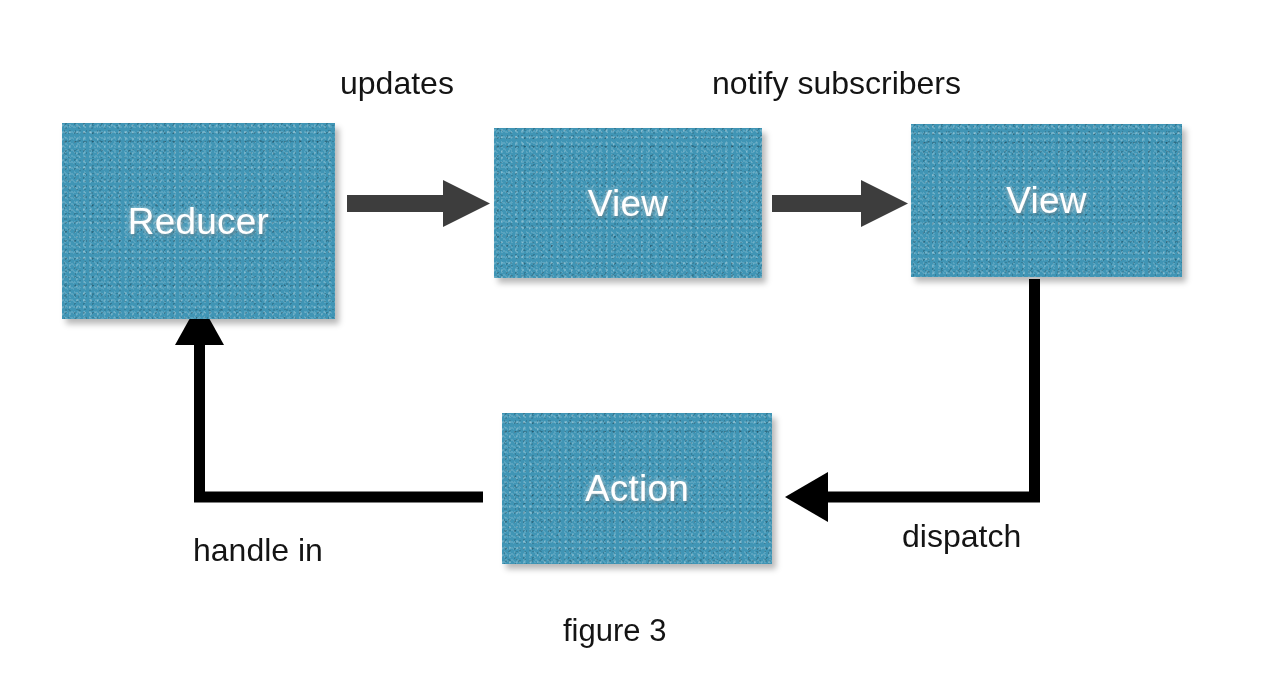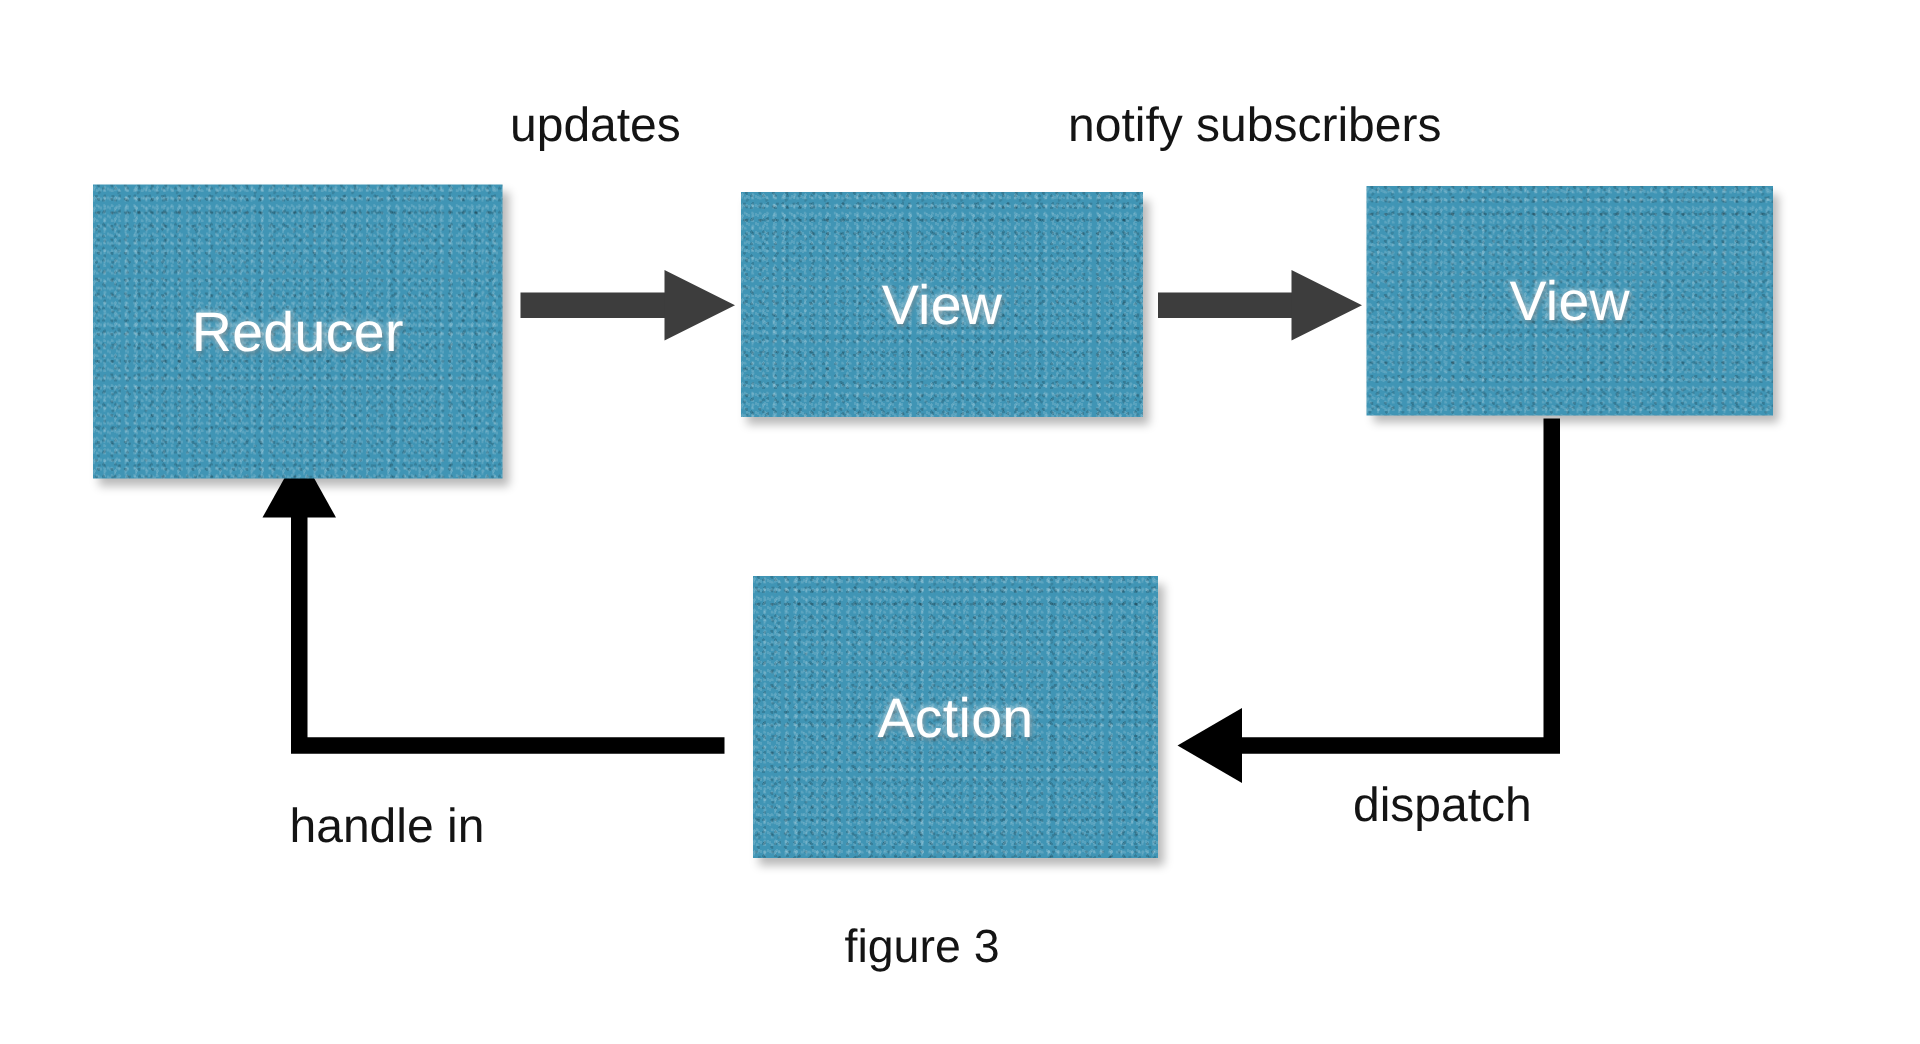--- a/index.html
+++ b/index.html
@@ -116,21 +116,21 @@
   </div>
 
   <div class="node" style="left:494px; top:128px; width:268px; height:150px;">
     <span class="node-label">View</span>
   </div>
 
   <div class="node" style="left:911px; top:124px; width:271px; height:153px;">
     <span class="node-label">View</span>
   </div>
 
-  <div class="node" style="left:502px; top:384px; width:270px; height:188px;">
+  <div class="node" style="left:502px; top:413px; width:270px; height:151px;">
     <span class="node-label">Action</span>
   </div>
 
   <div class="edge-label" style="left:340px; top:67px;">updates</div>
 
   <div class="edge-label" style="left:712px; top:67px;">notify subscribers</div>
 
   <div class="edge-label" style="left:193px; top:534px;">handle in</div>
 
   <div class="edge-label" style="left:902px; top:520px;">dispatch</div>

